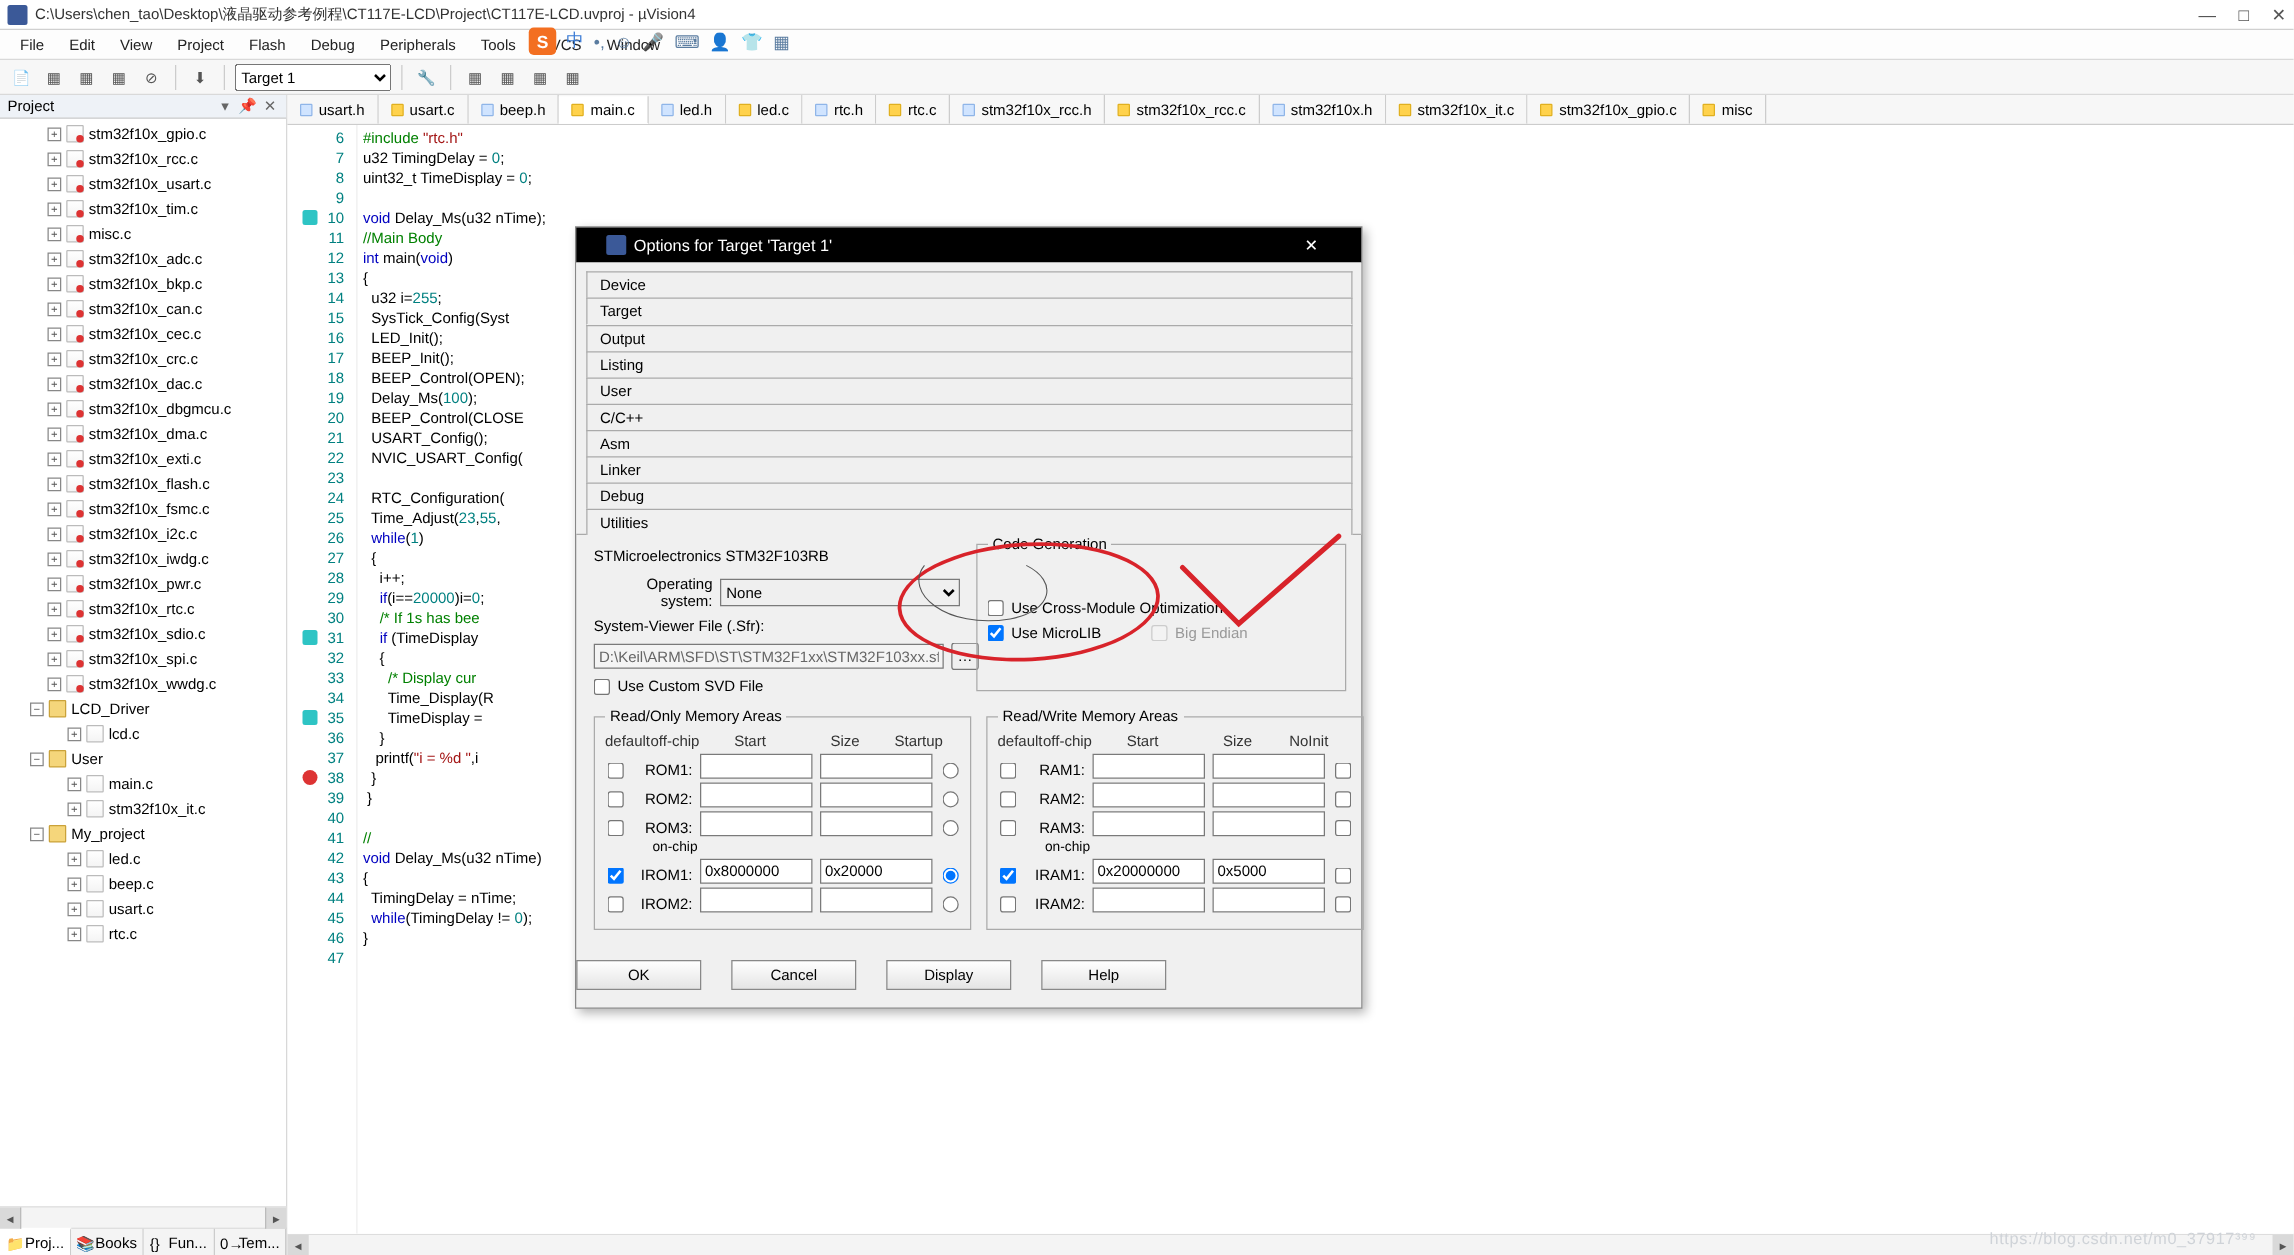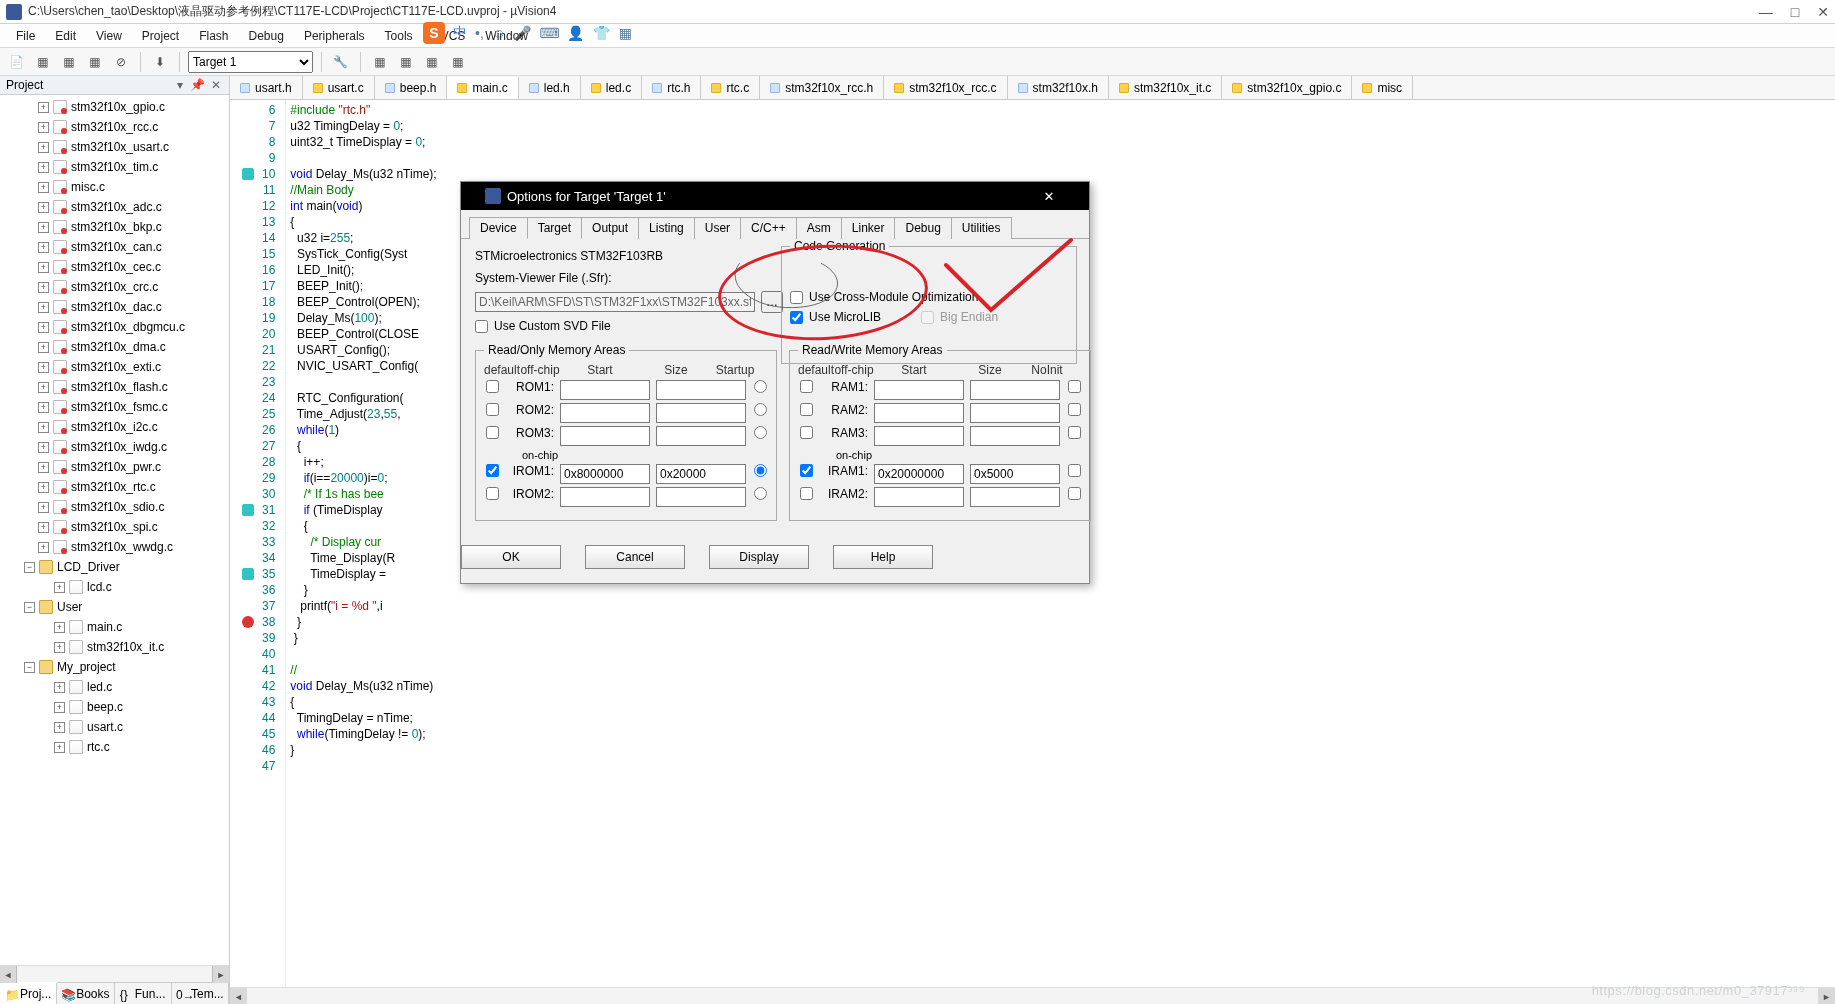--- a/index.html
+++ b/index.html
@@ -71,42 +71,42 @@
 .code-hscroll { height: 17px; background: #f4f4f4; border-top: 1px solid #ddd; display:flex; }
 .code-hscroll .lbtn, .code-hscroll .rbtn { width:17px;height:17px;background:#d9d9d9;display:flex;align-items:center;justify-content:center;font-size:9px;color:#555;}
 .code-hscroll .track { flex:1; position:relative;}
 
 
 .dialog { position: absolute; left: 460px; top: 181px; width: 630px; background: #f0f0f0; border: 1px solid #888; box-shadow: 3px 3px 8px rgba(0,0,0,.3); }
 .dialog .dtitle { height: 28px; background: #000; color: #fff; display: flex; align-items: center; padding: 0 24px; }
 .dialog .dtitle .dico { width: 16px; height: 16px; background: #3b5998; margin-right: 6px; border-radius: 2px; }
 .dialog .dtitle .dlabel { flex: 1; font-size: 13px; }
 .dialog .dtitle .dclose { width: 32px; height: 24px; display: flex; align-items: center; justify-content: center; cursor: pointer; color:#fff; font-size:13px;}
-.dialog .tabs { display: flex; padding: 6px 8px 0; gap: 0; border-bottom: 1px solid #aaa; background:#f0f0f0;}
+.dialog .tabs { display: flex; padding: 6px 8px 0; gap: 0; border-bottom: 1px solid #aaa; background:#f0f0f0;flex-direction:column;}
 .dialog .tabs .dtab { padding: 3px 10px; border: 1px solid #aaa; border-bottom: none; margin-right: -1px; cursor: pointer; background: #f0f0f0; position: relative; top: 1px; font-size:12px;}
 .dialog .tabs .dtab.active { background: #f0f0f0; border-bottom: 1px solid #f0f0f0; font-weight: 500; z-index:1;}
 .dialog .content { padding: 10px 14px 14px; position:relative; }
 .dialog .device { font-size: 12px; margin-bottom: 8px; }
 .dialog .row { display: flex; align-items: center; gap: 6px; margin-bottom: 6px; }
 .dialog .row label { font-size: 12px; text-align: right; }
 .dialog input[type=text] { height: 20px; border: 1px solid #7a7a7a; padding: 0 3px; font-size: 12px; background:#fff;}
 .dialog input[type=text]:disabled { background: #f4f4f4; color:#666;}
 .dialog select { height: 22px; border: 1px solid #7a7a7a; font-size: 12px; }
 .dialog fieldset { border: 1px solid #aaa; padding: 6px 8px 10px; font-size: 12px; }
 .dialog legend { padding: 0 4px; }
 .dialog .cg { position: absolute; left: 320px; top: 0px; width: 296px; }
 .dialog .cg fieldset { height: 125px; }
 .dialog .chk { display: flex; align-items: center; gap: 6px; margin: 3px 0; }
 .dialog .chk input { width: 13px; height: 13px; }
 .dialog .chk.disabled { color: #999; }
 .dialog .mem { display: flex; gap: 12px; margin-top: 10px; }
 .dialog .mem fieldset { flex: 1; }
 .dialog .memhdr { display: flex; font-size: 11px; color: #333; margin-bottom: 2px; }
 .dialog .memhdr span { text-align: center; }
-.dialog .memrow { display: flex; align-items: flex-start; gap: 6px; margin: 3px 0; }
+.dialog .memrow { display: flex; align-items: flex-end; gap: 6px; margin: 3px 0; }
 .dialog .memrow .mc { width: 16px; display:flex; justify-content:center;}
 .dialog .memrow .ml { width: 48px; text-align: right; }
 .dialog .memrow input[type=text] { width: 90px; }
 .dialog .memrow .rad { width: 16px; display:flex; justify-content:center;}
 .dialog .dbtns { display: flex; justify-content: flex-start; gap: 24px; padding: 10px 0 14px; }
 .dialog .dbtns button { width: 100px; height: 24px; border: 1px solid #888; background: linear-gradient(#fff,#e4e4e4); cursor: pointer; font-size:12px;}
 
 
 .annot { position:absolute; pointer-events:none; }
 .annot.ellipse { left: 257px; top: 5px; width: 210px; height: 95px; border: 3px solid #d8232a; border-radius: 50% 50% 50% 50%; transform: rotate(-3deg); }
@@ -550,20 +550,24 @@
       <div class="dtab">C/C++</div>
       <div class="dtab">Asm</div>
       <div class="dtab">Linker</div>
       <div class="dtab">Debug</div>
       <div class="dtab">Utilities</div>
     </div>
   <div class="content">
     <div class="device">STMicroelectronics STM32F103RB</div>
 
 
+    <div class="row">
+      <label style="width:95px;">Operating system:</label>
+      <select style="width:192px;"><option>None</option></select>
+    </div>
 
     <div class="row">
       <label style="width:145px;text-align:left;">System-Viewer File (.Sfr):</label>
     </div>
     <div class="row">
       <input type="text" style="width: 280px;" disabled="" value="D:\Keil\ARM\SFD\ST\STM32F1xx\STM32F103xx.sfr">
       <button style="width:22px;height:22px;">…</button>
     </div>
     <div class="chk">
       <input type="checkbox" style="">

